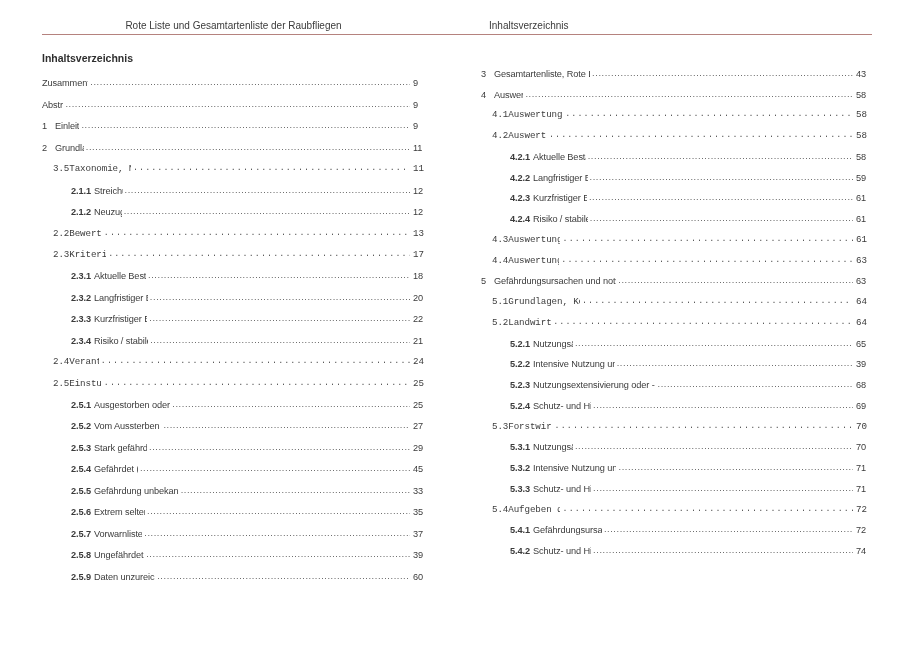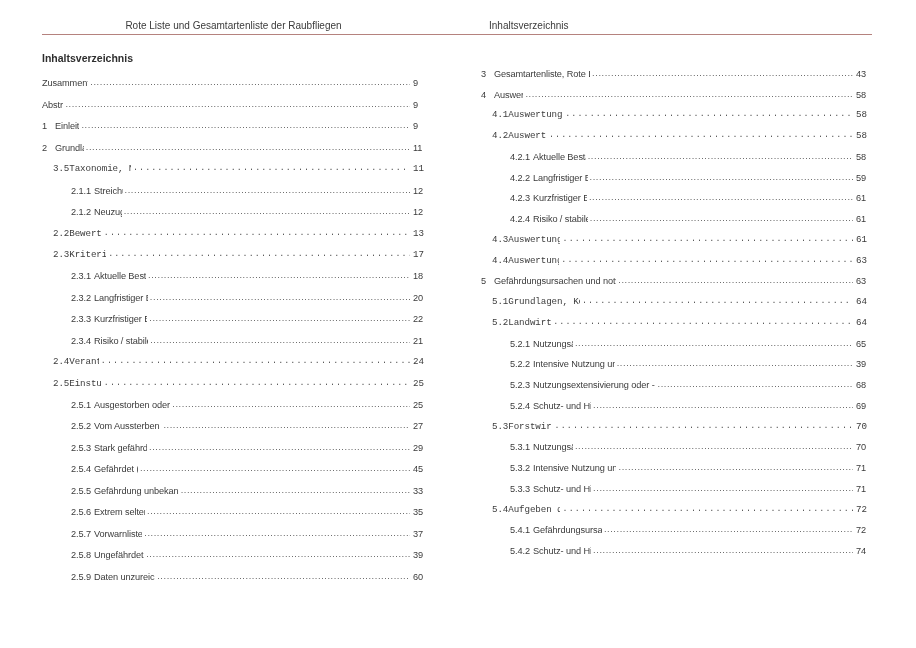--- a/index.html
+++ b/index.html
@@ -25,21 +25,21 @@
     font-size:9.2px;letter-spacing:-0.1px;white-space:nowrap;
   }
   .toc-col-left .toc-row{height:21.45px;}
   .toc-col-right .toc-row{height:20.75px;}
   .toc-row.lv0{padding-left:0;}
   .toc-row.lv1{padding-left:11px;font-family:Liberation Mono, monospace;}
   .toc-row.lv2{padding-left:29px;}
   .toc-num{flex:0 0 auto;}
   .lv0 .toc-num{min-width:13px;}
   .lv1 .toc-num{min-width:16px;}
-  .lv2 .toc-num{min-width:23px;}
+  .lv2 .toc-num{min-width:23px;font-weight:bold;}
   .toc-label{flex:0 1 auto;margin-right:2px;overflow:hidden;}
   .toc-leader{
     flex:1 1 auto;min-width:2px;overflow:hidden;height:12px;
     color:var(--leader-color,#5b5b5b);
   }
   .toc-leader::after{
     content:"........................................................................................................................................................................";
     letter-spacing:0.6px;font-size:9.2px;line-height:12px;
   }
   .toc-page{flex:0 0 auto;min-width:13px;text-align:left;padding-left:3px;}

